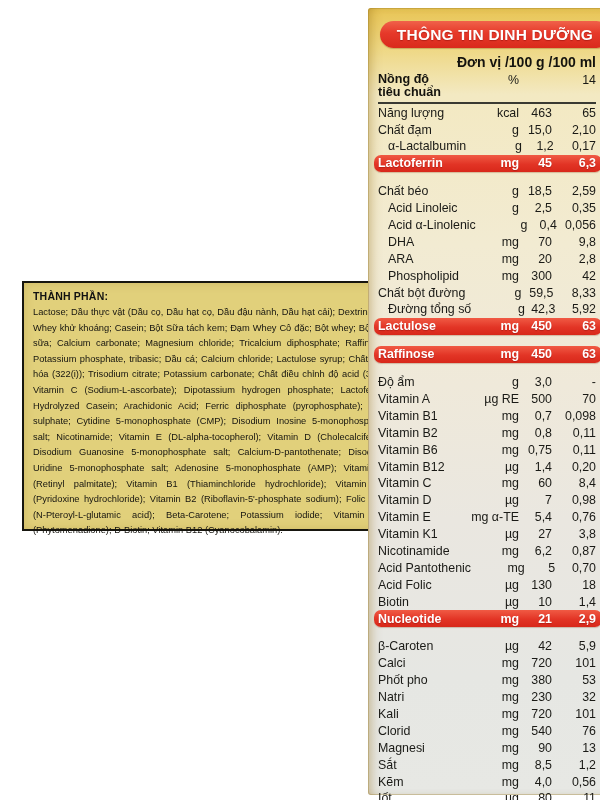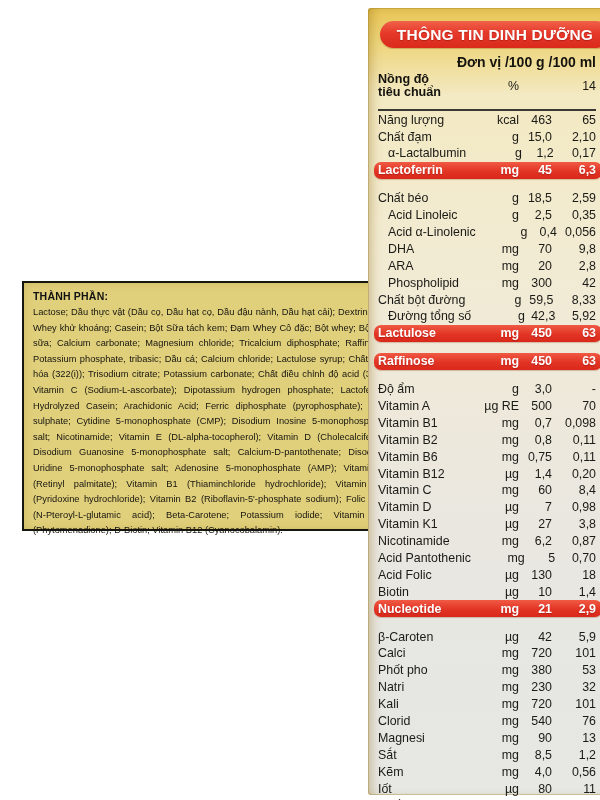--- a/index.html
+++ b/index.html
@@ -35,21 +35,21 @@
   .np-title{
     margin:13px 12px 0 12px;height:27px;border-radius:14px;
     background:linear-gradient(180deg,#f0614a 0%,#e6392a 45%,#d92a1c 100%);
     display:flex;align-items:center;justify-content:center;
     color:#ffffff;font-weight:bold;font-size:15.5px;letter-spacing:.2px;
     text-shadow:0 1px 1px rgba(110,0,0,.4);
     box-shadow:0 1px 1px rgba(120,60,0,.3);
   }
   .np-content{padding:0 26px 0 10px;}
   .np-units{margin-top:6px;text-align:right;font-weight:bold;font-size:14px;color:#14130e;white-space:nowrap;}
-  .np-std{display:flex;align-items:center;margin-top:3px;padding-bottom:11px;border-bottom:2px solid #3a3a32;}
+  .np-std{display:flex;align-items:flex-start;margin-top:3px;padding-bottom:4px;border-bottom:2px solid #3a3a32;}
   .std-label{flex:1;font-weight:bold;font-size:12.6px;line-height:12.6px;color:#14130e;}
   .np-std .cell{font-size:12.4px;color:#1a1a16;}
   .cell{box-sizing:border-box;}
   .cell.unit{width:58px;text-align:right;white-space:nowrap;}
   .cell.v1{width:33px;text-align:right;white-space:nowrap;}
   .cell.v2{width:44px;text-align:right;white-space:nowrap;}
 
   .np-body{border-bottom:2px solid #3a3a32;padding-bottom:15px;}
   .np-body .row{
     display:flex;align-items:center;height:16.9px;
@@ -217,20 +217,26 @@
     <span class="cell v1">60</span>
     <span class="cell v2">8,4</span>
   </div>
           <div class="row">
     <span class="cell name">Vitamin D</span>
     <span class="cell unit">µg</span>
     <span class="cell v1">7</span>
     <span class="cell v2">0,98</span>
   </div>
           <div class="row">
+    <span class="cell name">Vitamin E</span>
+    <span class="cell unit">mg α-TE</span>
+    <span class="cell v1">5,4</span>
+    <span class="cell v2">0,76</span>
+  </div>
+          <div class="row">
     <span class="cell name">Vitamin K1</span>
     <span class="cell unit">µg</span>
     <span class="cell v1">27</span>
     <span class="cell v2">3,8</span>
   </div>
           <div class="row">
     <span class="cell name">Nicotinamide</span>
     <span class="cell unit">mg</span>
     <span class="cell v1">6,2</span>
     <span class="cell v2">0,87</span>

